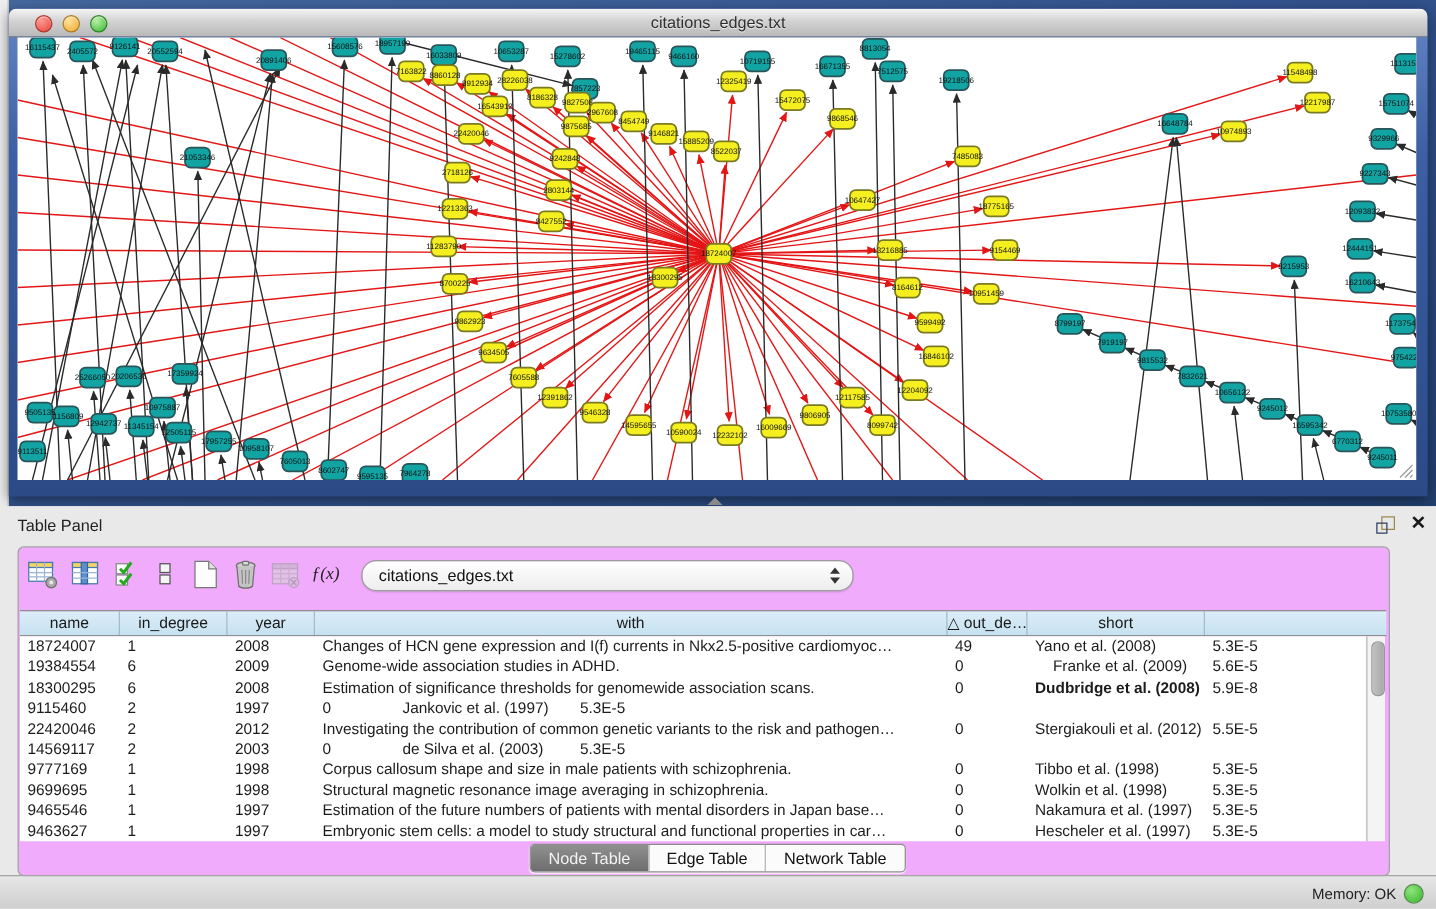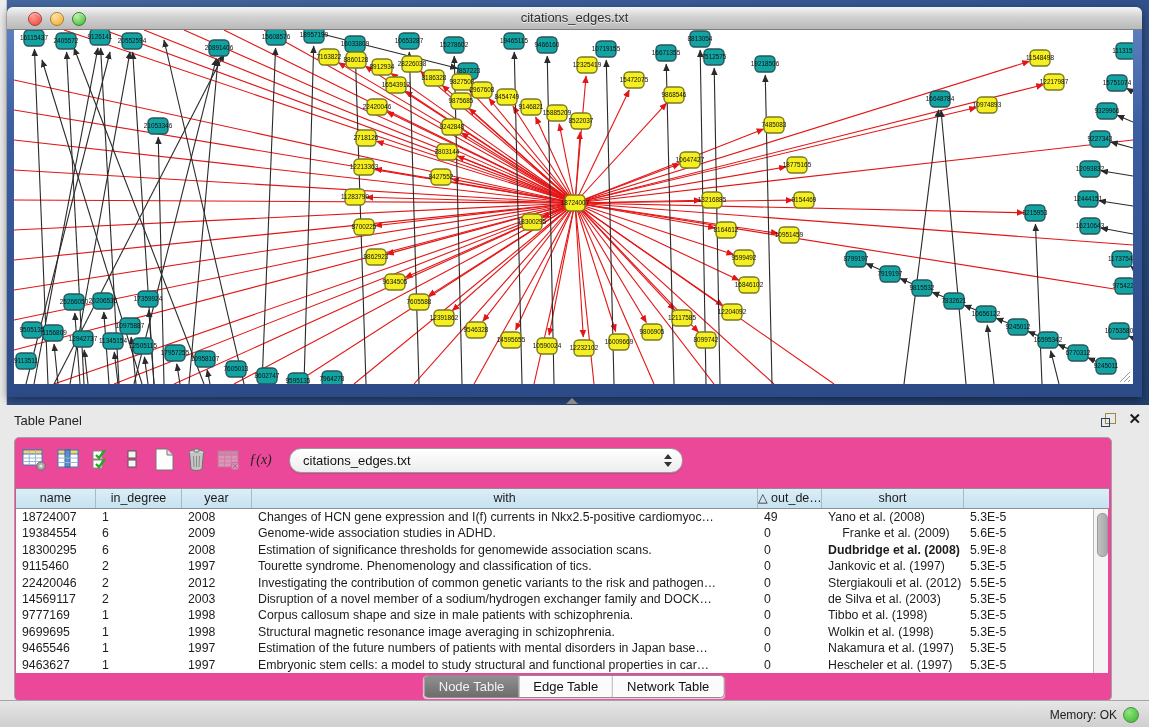--- a/index.html
+++ b/index.html
@@ -28,21 +28,21 @@
         border-left:6px solid transparent;border-right:6px solid transparent;border-bottom:6px solid #8a8a8a;}
 
   
   .tp-header{position:absolute;left:0;top:405px;width:1149px;height:32px;background:#e9e9e9;}
   .tp-title{position:absolute;left:14px;top:8px;font-size:13px;color:#222;}
   .float-ico{position:absolute;right:32px;top:7px;width:16px;height:16px;}
   .float-ico .sq1{position:absolute;left:4px;top:1px;width:9px;height:9px;border:1px solid #9a8a4a;background:transparent;}
   .float-ico .sq2{position:absolute;left:0px;top:6px;width:7px;height:7px;border:1px solid #2e3f66;}
   .close-ico{position:absolute;right:8px;top:6px;font-size:15px;font-weight:bold;color:#1a1a1a;line-height:16px;}
 
-  .panel-box{position:absolute;left:14px;top:437px;width:1096px;height:262px;background:#ec4899;
+  .panel-box{position:absolute;left:14px;top:437px;width:1096px;height:262px;background:#f0abfc;
              border:1px solid #a2a2a2;border-radius:5px;}
   .tbtn{position:absolute;top:8px;width:27px;height:27px;cursor:default;}
   .tbtn svg{display:block;}
   .fxbtn{font-size:14px;color:#222;font-style:italic;font-family:"Liberation Serif",serif;line-height:27px;text-align:center;}
   .dropdown{position:absolute;left:274px;top:10px;width:392px;height:23px;border:1px solid #9a9a9a;border-radius:12px;
             background:linear-gradient(#ffffff,#ededed);box-shadow:0 1px 1px rgba(0,0,0,.12);}
   .dropdown .val{position:absolute;left:13px;top:4px;font-size:13px;color:#111;}
   .stepper{position:absolute;right:10px;top:3px;width:10px;height:16px;}
   .stepper .up{position:absolute;left:2px;top:2px;width:0;height:0;border-left:4px solid transparent;border-right:4px solid transparent;border-bottom:5px solid #333;}
   .stepper .dn{position:absolute;left:2px;bottom:1px;width:0;height:0;border-left:4px solid transparent;border-right:4px solid transparent;border-top:5px solid #333;}
@@ -587,39 +587,37 @@
           <div class="td" style="width: 70px;">2008</div>
           <div class="td" style="width: 506px;">Estimation of significance thresholds for genomewide association scans.</div>
           <div class="td" style="width: 64px;">0</div>
           <div class="td" style="width: 142px; font-weight: bold;">Dudbridge et al. (2008)</div>
           <div class="td" style="width: 97px;">5.9E-8</div>
         </div>
         <div class="tr">
           <div class="td" style="width: 80px;">9115460</div>
           <div class="td" style="width: 86px;">2</div>
           <div class="td" style="width: 70px;">1997</div>
-          <div class="td" style="width: 506px;">Tourette syndrome. Phenomenology and classification of tics.</div>
           <div class="td" style="width: 64px;">0</div>
           <div class="td" style="width: 142px;">Jankovic et al. (1997)</div>
           <div class="td" style="width: 97px;">5.3E-5</div>
         </div>
         <div class="tr">
           <div class="td" style="width: 80px;">22420046</div>
           <div class="td" style="width: 86px;">2</div>
           <div class="td" style="width: 70px;">2012</div>
           <div class="td" style="width: 506px;">Investigating the contribution of common genetic variants to the risk and pathogen…</div>
           <div class="td" style="width: 64px;">0</div>
           <div class="td" style="width: 142px;">Stergiakouli et al. (2012)</div>
           <div class="td" style="width: 97px;">5.5E-5</div>
         </div>
         <div class="tr">
           <div class="td" style="width: 80px;">14569117</div>
           <div class="td" style="width: 86px;">2</div>
           <div class="td" style="width: 70px;">2003</div>
-          <div class="td" style="width: 506px;">Disruption of a novel member of a sodium/hydrogen exchanger family and DOCK…</div>
           <div class="td" style="width: 64px;">0</div>
           <div class="td" style="width: 142px;">de Silva et al. (2003)</div>
           <div class="td" style="width: 97px;">5.3E-5</div>
         </div>
         <div class="tr">
           <div class="td" style="width: 80px;">9777169</div>
           <div class="td" style="width: 86px;">1</div>
           <div class="td" style="width: 70px;">1998</div>
           <div class="td" style="width: 506px;">Corpus callosum shape and size in male patients with schizophrenia.</div>
           <div class="td" style="width: 64px;">0</div>

